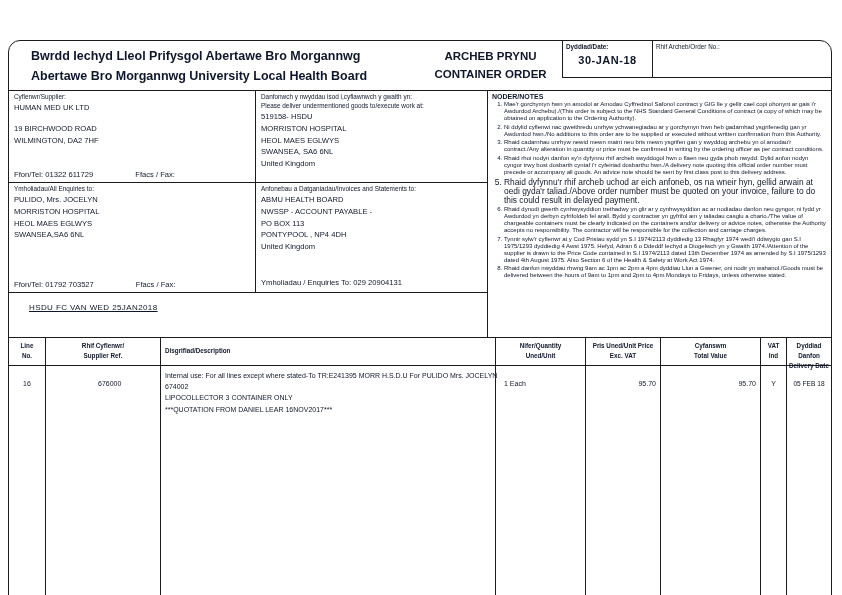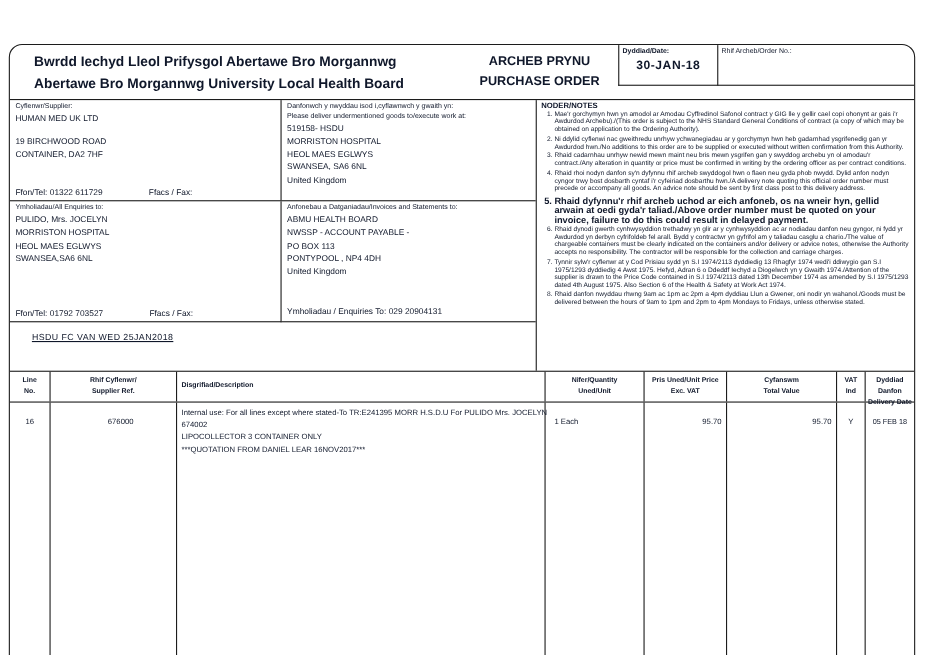--- a/index.html
+++ b/index.html
@@ -38,21 +38,21 @@
   .phone-row .fax{margin-left:42px;}
   .email{font-size:7.4px;margin-top:2px;}
   .van-row{flex:1;padding:3px 0 0 20px;}
   .van-note{font-size:8px;text-decoration:underline;letter-spacing:.4px;}
 
   
   .notes-col{flex:1;border-left:1.3px solid #1c1c1c;padding:2px 4px 0 4px;box-sizing:border-box;overflow:hidden;}
   .notes-title{font-weight:bold;font-size:7px;}
   ol.notes{margin:1px 0 0 0;padding-left:12px;font-size:6px;line-height:1.15;}
   ol.notes li{margin-bottom:2px;}
-  ol.notes li.note-bold{font-weight:bold;font-size:8.4px;line-height:1.05;}
+  ol.notes li.note-bold{font-weight:normal;font-size:8.4px;line-height:1.05;}
 
   
   .tbl{flex:1;display:flex;flex-direction:column;border-top:1.3px solid #1c1c1c;}
   .thead{display:flex;height:27px;flex:0 0 auto;border-bottom:1.2px solid #1c1c1c;
          font-size:6.3px;font-weight:bold;text-align:center;}
   .th,.td{box-sizing:border-box;border-right:1.1px solid #1c1c1c;}
   .th span{display:block;line-height:1.6;}
   .th{padding-top:3px;}
   .th.c-desc{display:flex;align-items:center;text-align:left;padding:0 0 0 4px;}
   .c1{width:37px;} .c2{width:115px;} .c3{width:335px;} .c4{width:90px;}
@@ -91,42 +91,42 @@
 <div class="page">
   <div class="frame">
 
     <div class="hdr">
       <div class="board">
         <div>Bwrdd Iechyd Lleol Prifysgol Abertawe Bro Morgannwg</div>
         <div>Abertawe Bro Morgannwg University Local Health Board</div>
       </div>
       <div class="po-title">
         <div>ARCHEB PRYNU</div>
-        <div>PURCHASE ORDER</div>
+        <div>CONTAINER ORDER</div>
       </div>
       <div class="hbox date-box">
         <div class="lbl">Dyddiad/Date:</div>
         <div class="val">30-JAN-18</div>
       </div>
       <div class="hbox order-box">
         <div class="lbl">Rhif Archeb/Order No.:</div>
       </div>
     </div>
 
     <div class="mid">
       <div class="left-col">
 
         <div class="row1">
           <div class="boxA">
             <div class="box-lbl">Cyflenwr/Supplier:</div>
             <div class="addr">
               <div>HUMAN MED UK LTD</div>
               <div class="gap"></div>
               <div>19 BIRCHWOOD ROAD</div>
-              <div>CONTAINER, DA2 7HF</div>
+              <div>WILMINGTON, DA2 7HF</div>
             </div>
             <div class="phone-row">
               <span>Ffon/Tel:</span>&nbsp;
               <span>01322 611729</span>
               <span class="fax">Ffacs / Fax:</span>
             </div>
           </div>
           <div class="boxB">
             <div class="box-lbl">Danfonwch y nwyddau isod i,cyflawnwch y gwaith yn:</div>
             <div class="box-lbl">Please deliver undermentioned goods to/execute work at:</div>

